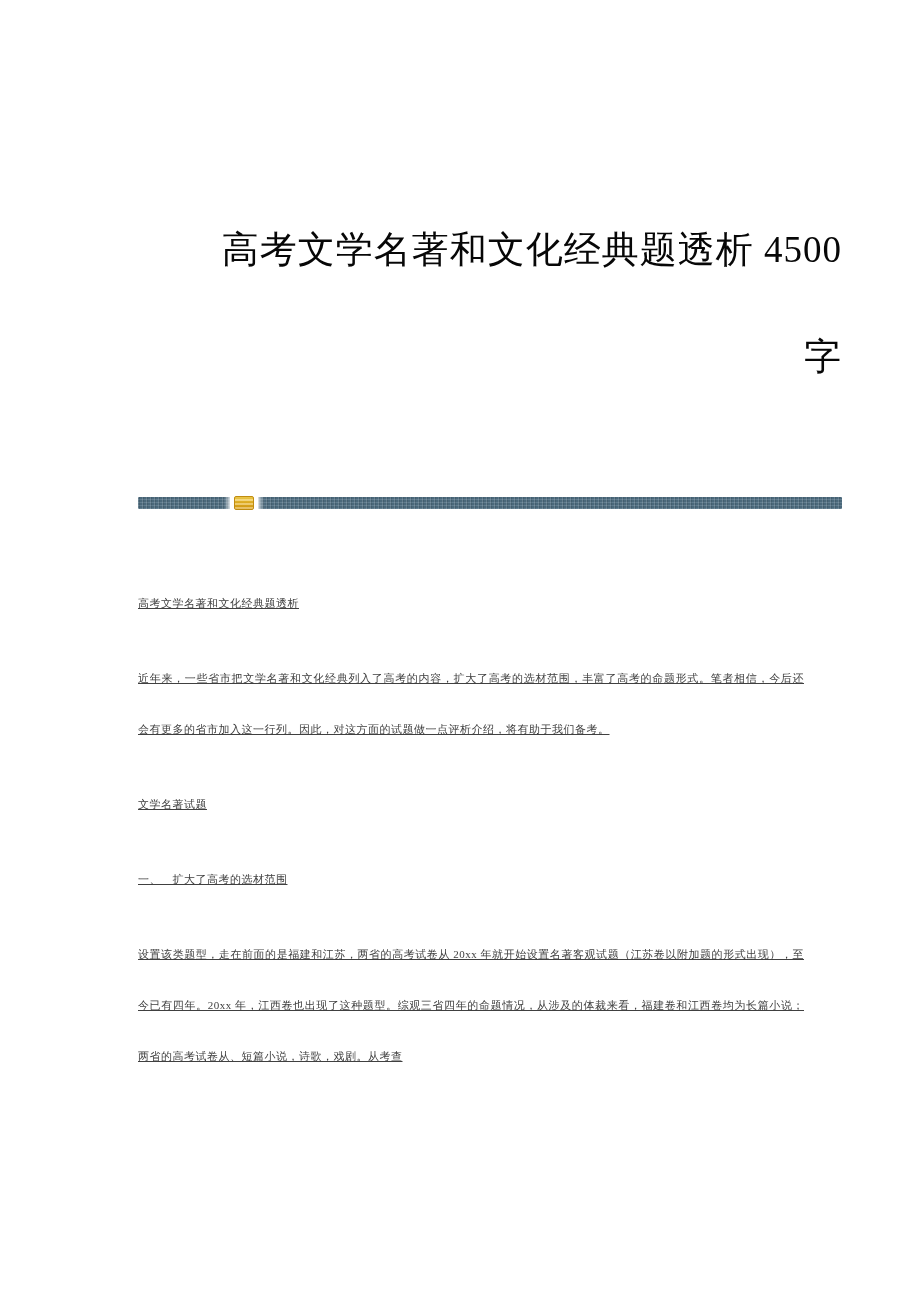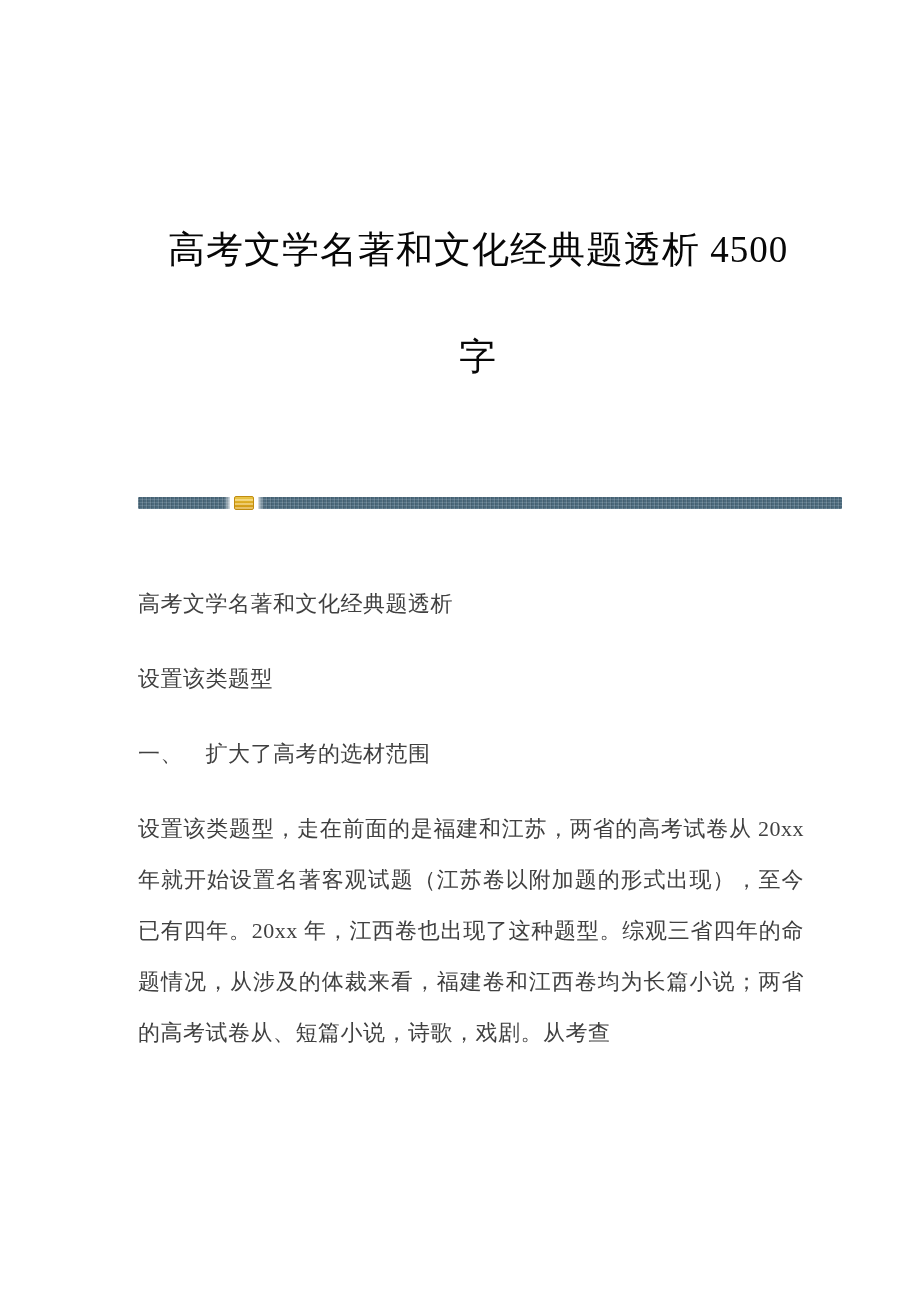--- a/index.html
+++ b/index.html
@@ -12,23 +12,23 @@
     height: 1302px;
     margin: 0 auto;
     background: #ffffff;
     overflow: hidden;
   }
 
   
   .doc-title {
     position: absolute;
     top: 196px;
-    left: 88px;
+    left: 62px;
     width: 780px;
-    text-align: center;
+    text-align: right;
     font-size: 37px;
     line-height: 107px;
     letter-spacing: 1px;
     color: #070707;
     font-weight: 400;
   }
 
   
   .divider {
     position: absolute;
@@ -71,26 +71,27 @@
 
   
   .doc-body {
     position: absolute;
     top: 578px;
     left: 138px;
     width: 666px;
     color: #404040;
   }
   .doc-body p {
-    font-size: 22px;
+    font-size: 11px;
     line-height: 51px;
     letter-spacing: 0.5px;
     text-align: justify;
     margin: 0 0 24px 0;
     word-break: break-all;
+    text-decoration: underline;
   }
   .doc-body p.heading-line { text-align: left; }
 </style>
 </head>
 <body>
 
 <div class="page">
 
   <div class="doc-title">
     <div>高考文学名著和文化经典题透析 4500</div>
@@ -99,18 +100,19 @@
 
   <div class="divider">
     <div class="divider-bar"></div>
     <div class="divider-icon-wrap">
       <div class="divider-icon"></div>
     </div>
   </div>
 
   <div class="doc-body">
     <p class="heading-line">高考文学名著和文化经典题透析</p>
-    <p class="heading-line">设置该类题型</p>
+    <p>近年来，一些省市把文学名著和文化经典列入了高考的内容，扩大了高考的选材范围，丰富了高考的命题形式。笔者相信，今后还会有更多的省市加入这一行列。因此，对这方面的试题做一点评析介绍，将有助于我们备考。</p>
+    <p class="heading-line">文学名著试题</p>
     <p class="heading-line">一、　扩大了高考的选材范围</p>
     <p>设置该类题型，走在前面的是福建和江苏，两省的高考试卷从 20xx 年就开始设置名著客观试题（江苏卷以附加题的形式出现），至今已有四年。20xx 年，江西卷也出现了这种题型。综观三省四年的命题情况，从涉及的体裁来看，福建卷和江西卷均为长篇小说；两省的高考试卷从、短篇小说，诗歌，戏剧。从考查</p>
   </div>
 
 </div>
 
 </body></html>

